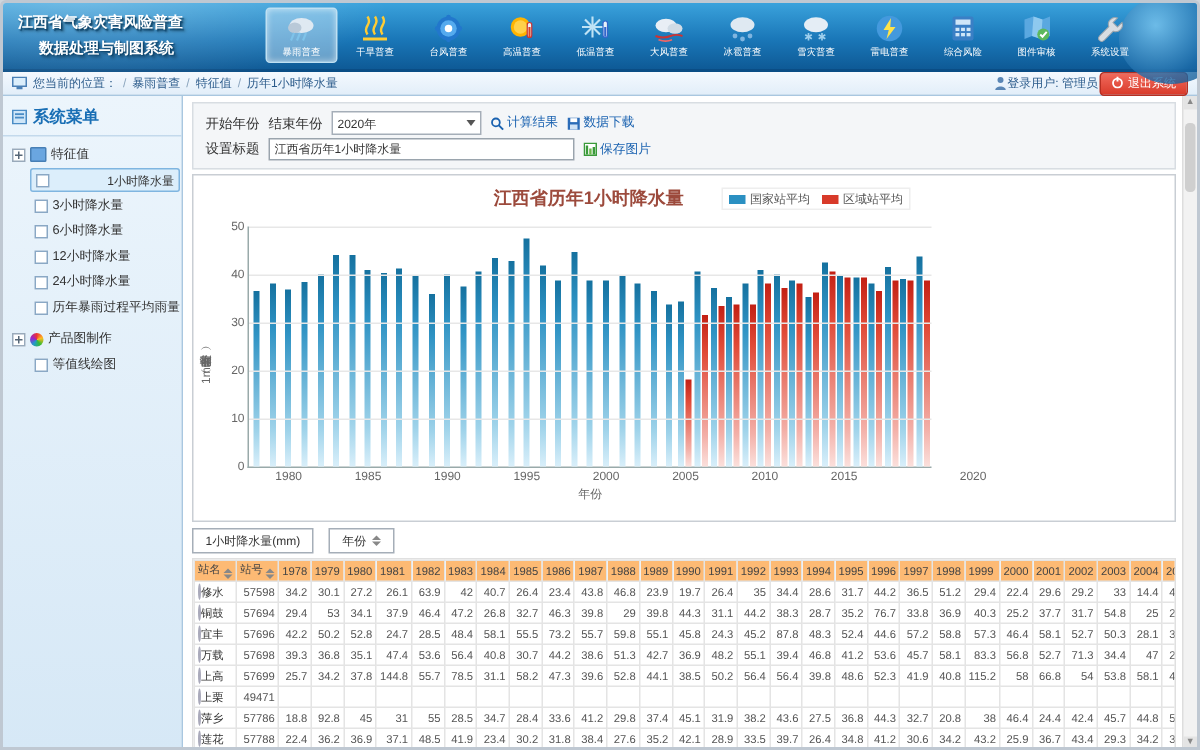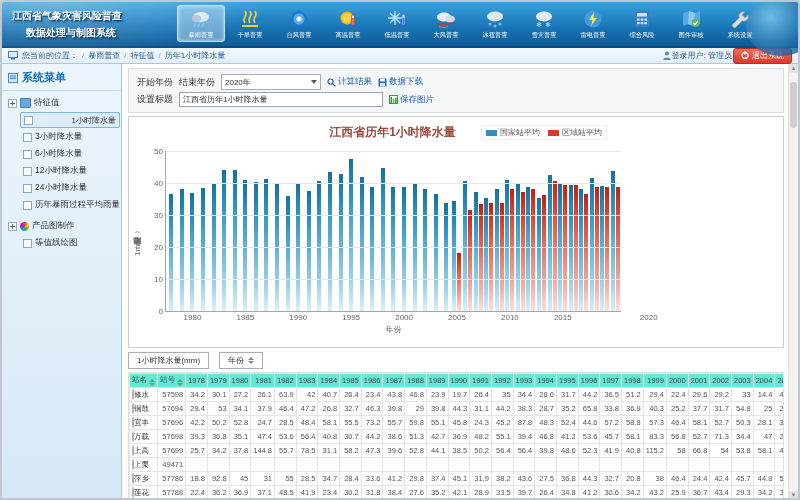--- a/index.html
+++ b/index.html
@@ -71,21 +71,21 @@
   .tbl-zone{margin:0 14px 0 6px;font-size:7.5px;color:#333;}
   .tbl-ctl{display:flex;gap:10px;margin:2px 0 3px;}
   .ctl-box{border:1px solid #a5aeb8;background:#fff;padding:2px 8px;font-size:8px;display:flex;align-items:center;gap:4px;}
   .sorts{display:inline-flex;flex-direction:column;gap:1px;}
   .sorts i{width:0;height:0;border-left:3px solid transparent;border-right:3px solid transparent;display:block;}
   .sorts .up{border-bottom:3px solid #888;}
   .sorts .dn{border-top:3px solid #888;}
   .tbl-wrap{overflow:hidden;height:132px;border:1px solid #e0e0e0;border-bottom:none;}
   table.grid-t{border-collapse:collapse;table-layout:fixed;}
   .grid-t th,.grid-t td{border:1px solid #e4e4e4;padding:0 2px;height:13px;white-space:nowrap;overflow:hidden;font-weight:normal;}
-  .grid-t th{background:#5eead4;color:#444;text-align:right;}
+  .grid-t th{background:#fdba74;color:#444;text-align:left;}
   .grid-t td.num{text-align:right;color:#555;}
   .rowplus{width:7px;height:7px;border:1px solid #aab;border-radius:50%;flex:none;position:relative;background:#f4f6f8;}
   .svgic{display:block;}
 </style>
 </head>
 <body>
 
 <div class="win">
 
   <div class="hdr">
@@ -698,21 +698,21 @@
                   <td class="num">46.3</td>
                   <td class="num">39.8</td>
                   <td class="num">29</td>
                   <td class="num">39.8</td>
                   <td class="num">44.3</td>
                   <td class="num">31.1</td>
                   <td class="num">44.2</td>
                   <td class="num">38.3</td>
                   <td class="num">28.7</td>
                   <td class="num">35.2</td>
-                  <td class="num">65.8</td>
+                  <td class="num">76.7</td>
                   <td class="num">33.8</td>
                   <td class="num">36.9</td>
                   <td class="num">40.3</td>
                   <td class="num">25.2</td>
                   <td class="num">37.7</td>
                   <td class="num">31.7</td>
                   <td class="num">54.8</td>
                   <td class="num">25</td>
                   <td class="num">26.3</td>
                 </tr>

